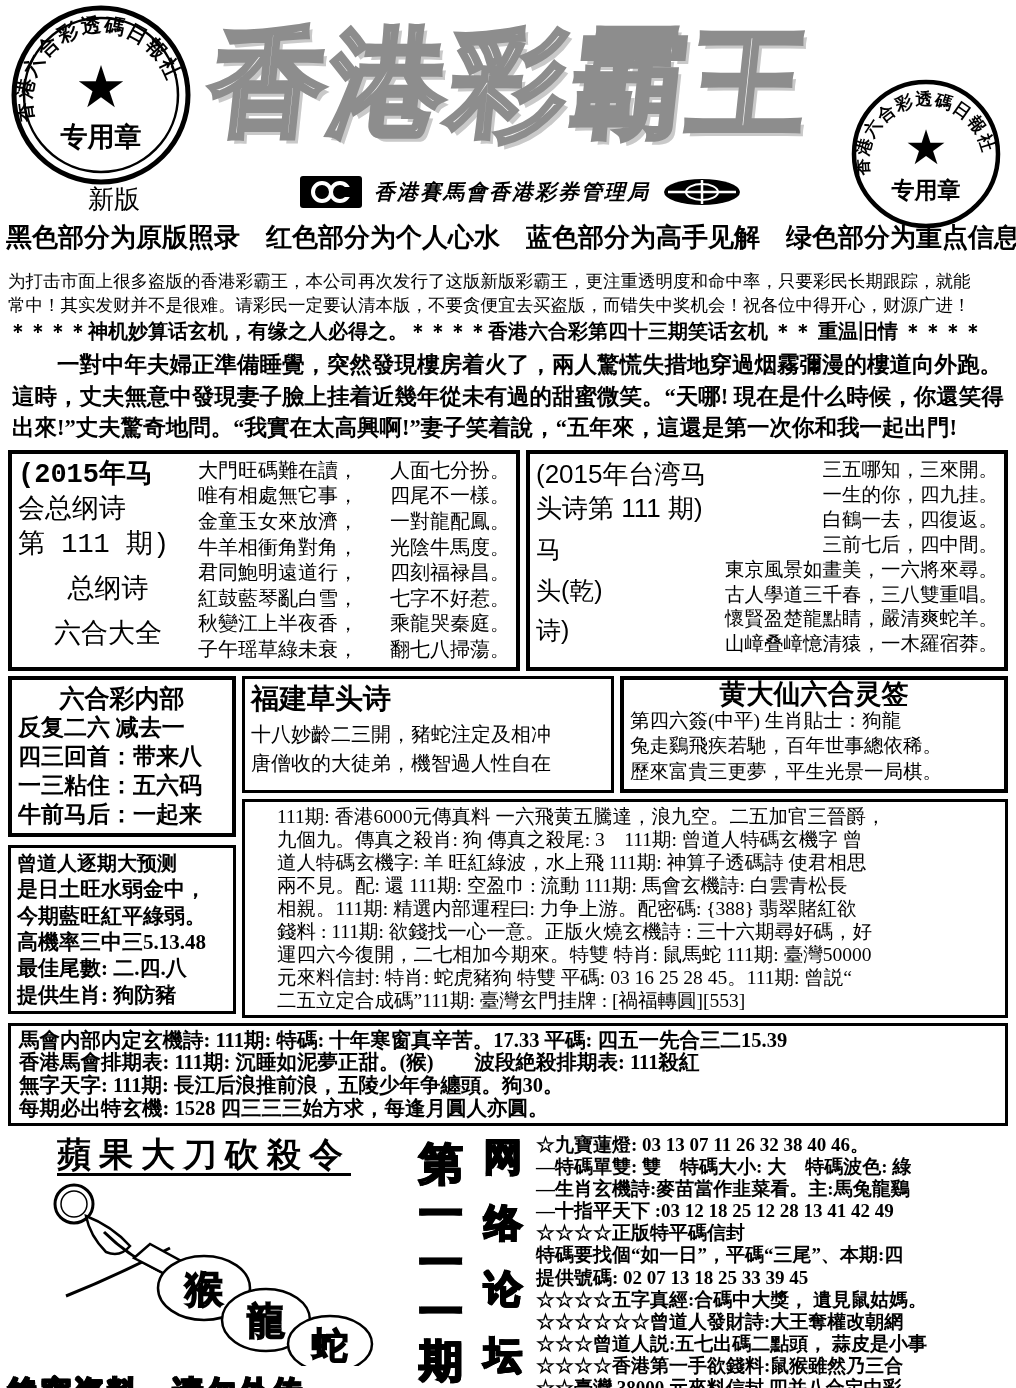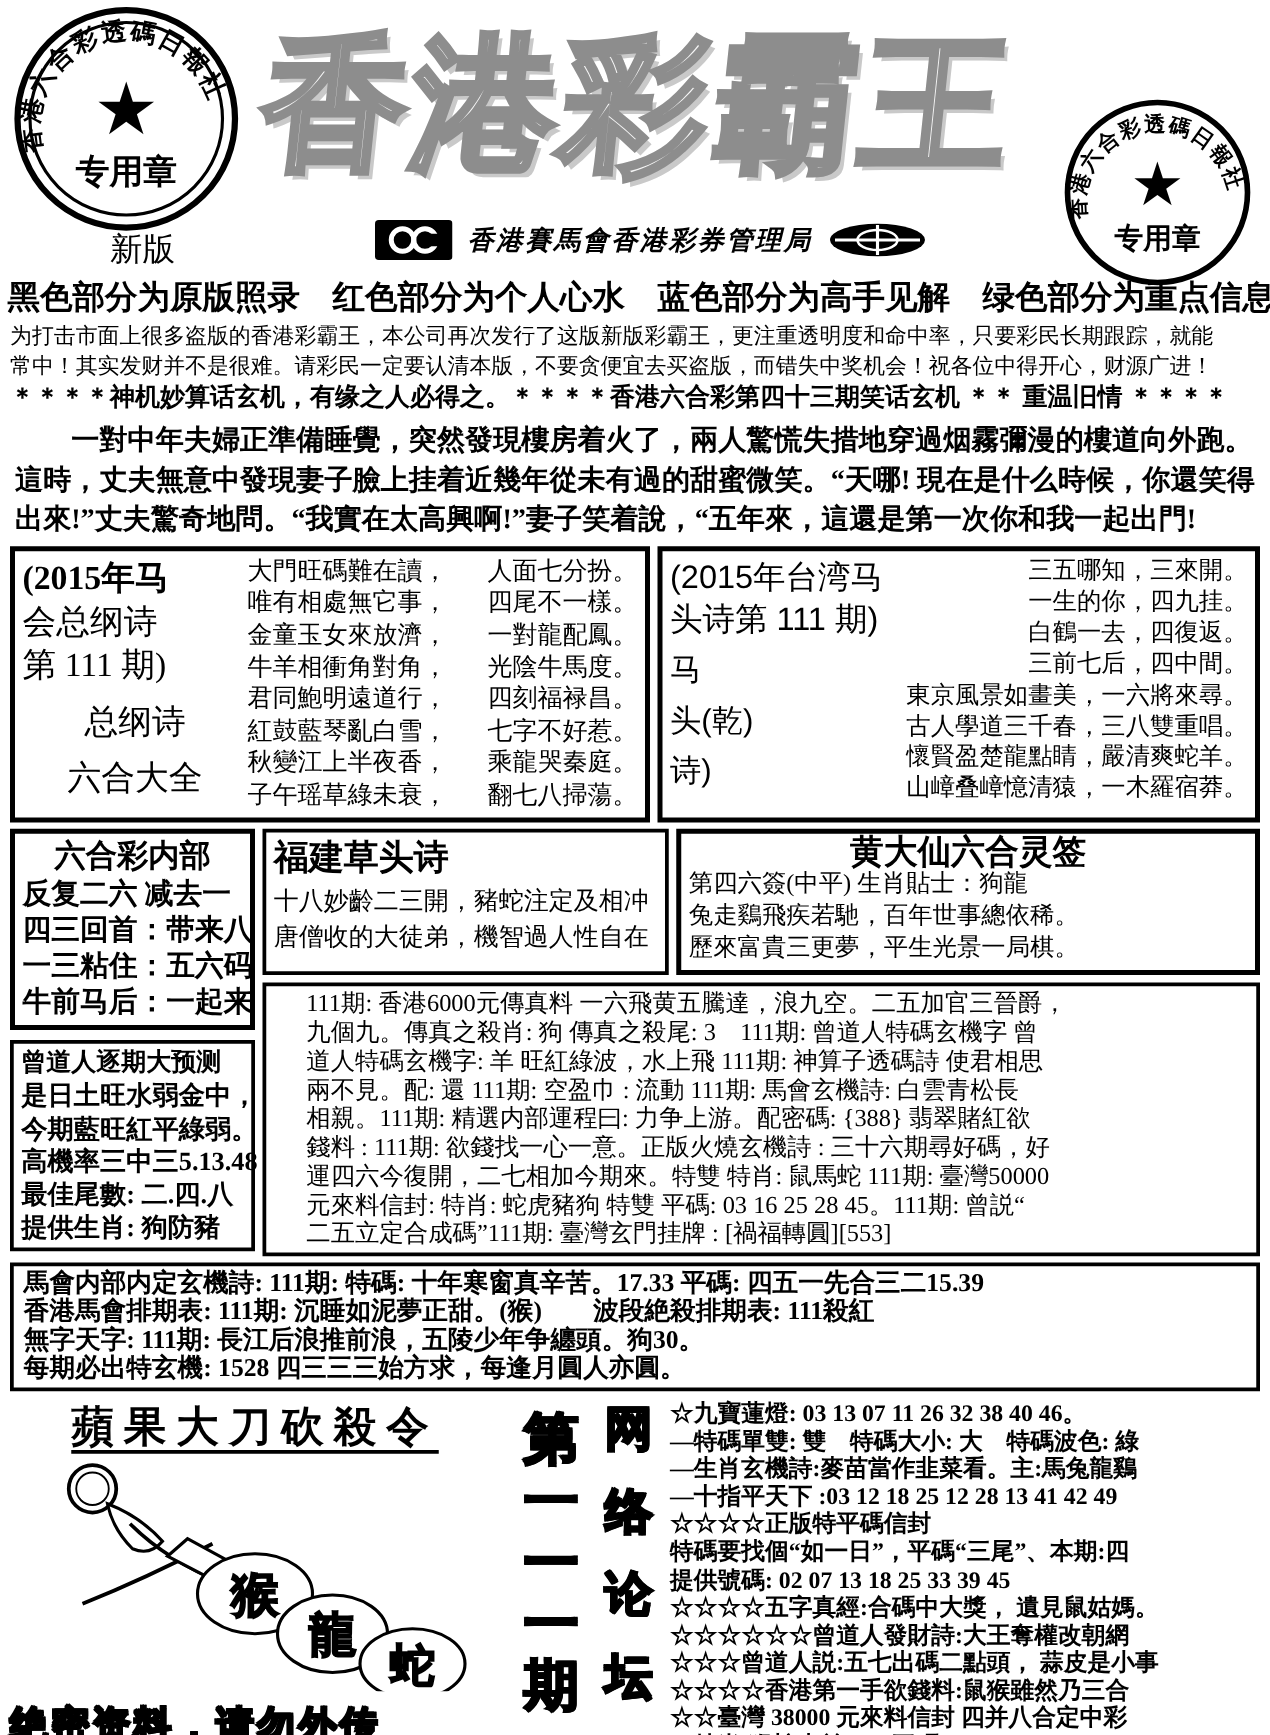--- a/index.html
+++ b/index.html
@@ -18,46 +18,46 @@
     position:absolute; left:195px; top:6px; width:630px; text-align:center;
     font-size:116px; font-weight:900; letter-spacing:4px; white-space:nowrap;
     color:#f4f4f4; -webkit-text-stroke:4px #8d8d8d;
     text-shadow:5px 5px 0 #c9c9c9;
     transform:skewX(-6deg); font-family:"Liberation Sans", sans-serif;
   }
   .org-row { position:absolute; left:300px; top:176px; display:flex; align-items:center; gap:12px; }
   .org-name { font-size:21px; font-weight:bold; font-style:italic; letter-spacing:2px; }
   
   .legend { display:flex; gap:26px; padding:2px 6px 0; font-size:26px; font-weight:bold; white-space:nowrap; font-family:"Liberation Sans", sans-serif;}
-  .intro { padding:2px 8px 0; font-size:17.5px; line-height:1.35; white-space:nowrap; }
+  .intro { padding:2px 8px 0; font-size:17.5px; line-height:1.35; white-space:nowrap;margin-top:13px; }
   .intro .stars-line { font-size:20px; font-weight:bold; margin-top:1px; }
   .story { padding:4px 12px 2px; font-size:22.5px; line-height:1.4; font-weight:bold; text-indent:2em; }
   
   .bx { border:4px solid #000; background:#fff; }
   .row1 { display:flex; gap:6px; margin:4px 8px 0; }
   .zonggang { width:512px; display:flex; padding:4px 6px; }
-  .zg-head { width:180px; font-size:27px; line-height:1.3; font-family:Liberation Serif, serif; }
+  .zg-head { width:180px; font-size:27px; line-height:1.3; font-family:Liberation Mono, monospace; }
   .zg-head .b { font-weight:bold; }
   .zg-head .mt { margin-top:10px; text-align:center; }
   .zg-poem { flex:1; font-size:20px; line-height:1.28; }
   .zg-poem .pl { display:flex; justify-content:space-between; white-space:nowrap; }
   .matou { flex:1; display:flex; padding:4px 6px; }
   .mt-head { width:188px; font-size:26px; line-height:1.3; font-family:"Liberation Sans", sans-serif; }
   .mt-head .lbl { margin-top:8px; font-size:25px; }
   .mt-lines { flex:1; font-size:19.5px; line-height:1.28; text-align:right; white-space:nowrap; }
   
   .mid { display:flex; gap:6px; margin:5px 8px 0; }
-  .mid-left { width:196px; display:flex; flex-direction:column; gap:8px; }
+  .mid-left { width:228px; display:flex; flex-direction:column; gap:8px; }
   .neibu { padding:3px 6px; font-size:23px; line-height:1.26; font-weight:bold; white-space:nowrap; }
   .neibu .ttl { text-align:center; font-size:25px; }
   .yuce { border-width:3px; padding:3px 6px; font-size:21px; line-height:1.26; font-weight:bold; white-space:nowrap; }
   .yuce .ttl { font-size:20px; font-family:Liberation Serif, serif; }
   .mid-right { flex:1; display:flex; flex-direction:column; gap:6px; }
   .row2 { display:flex; gap:6px; }
-  .fujian { width:325px; border-width:3px; padding:1px 6px 14px; }
+  .fujian { width:372px; border-width:3px; padding:1px 6px 14px; }
   .fujian .ttl { font-size:28px; font-weight:bold; font-family:"Liberation Sans", sans-serif; }
   .fujian .ln { font-size:20px; line-height:1.3; margin-top:3px; white-space:nowrap; }
   .lingqian { flex:1; padding:0 6px 2px; }
   .lingqian .ttl { text-align:center; font-size:27px; font-weight:bold; font-family:"Liberation Sans", sans-serif; line-height:1.05; }
   .lingqian .ln { font-size:19.5px; line-height:1.3; white-space:nowrap; }
   .main-block { border-width:3px; padding:3px 8px; font-size:19.5px; line-height:1.18; }
   .main-block .ln { white-space:nowrap;margin-left:24px; }
   .mahui { border-width:3px; margin:5px 8px 0; padding:3px 8px; font-size:20.5px; line-height:1.12; font-weight:bold; }
   .mahui .ln { white-space:nowrap; }
   

